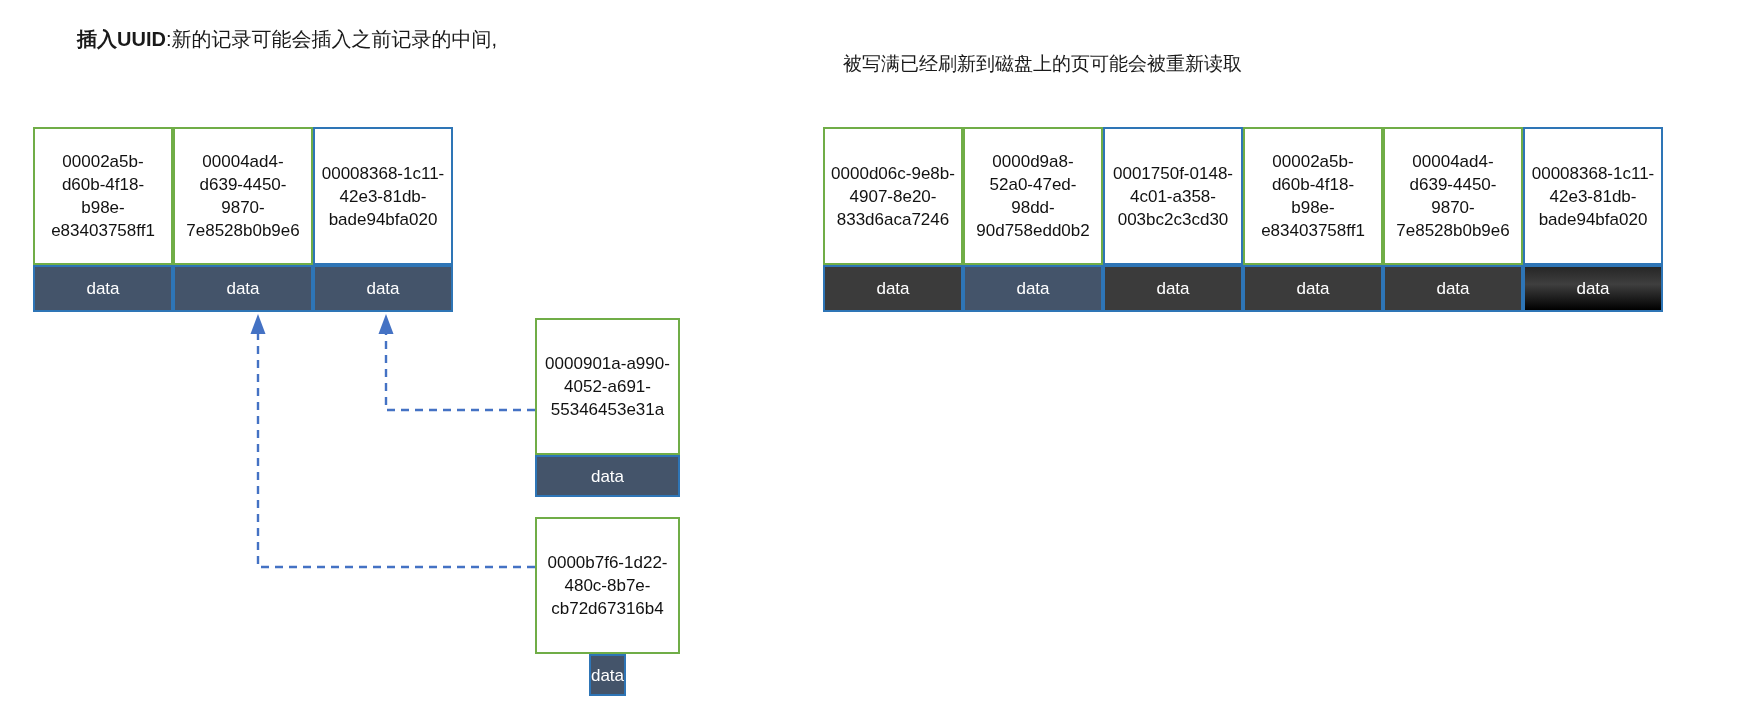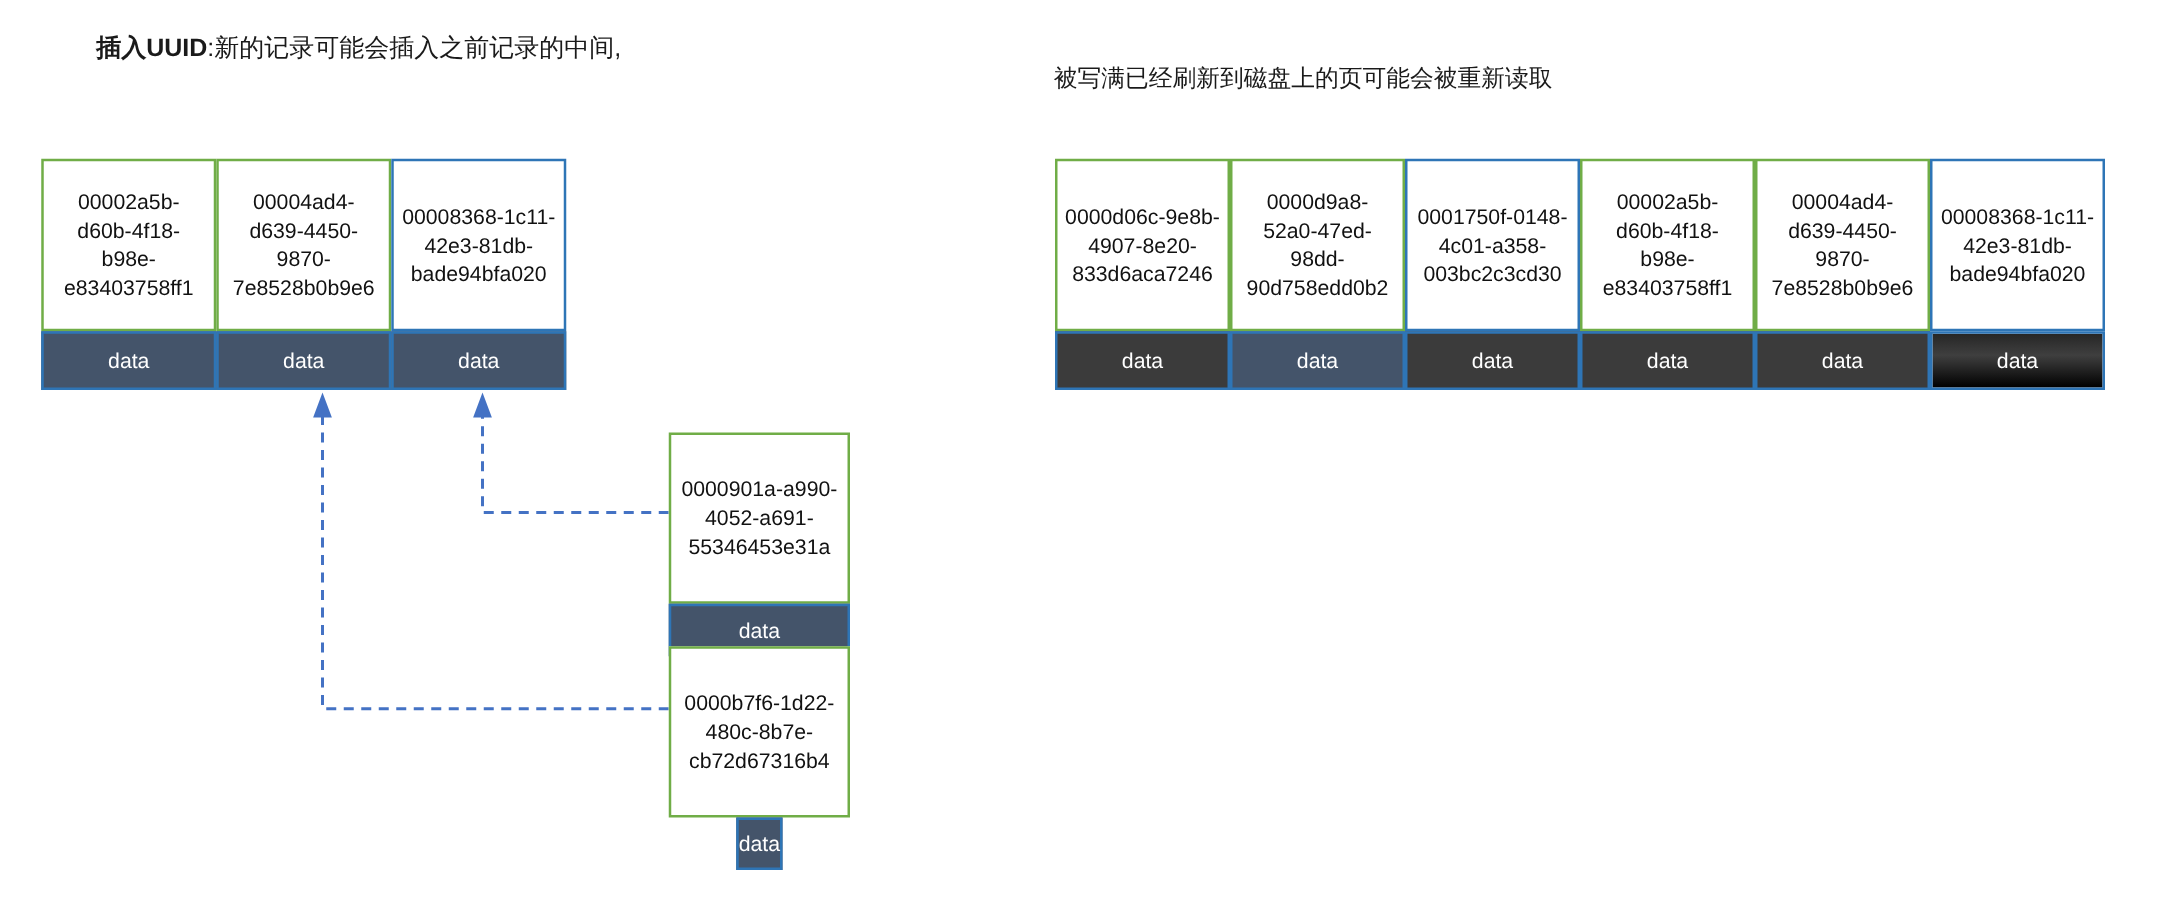--- a/index.html
+++ b/index.html
@@ -12,21 +12,21 @@
 
   
   .caption{position:absolute;font-size:20px;line-height:27px;color:var(--text-dark);white-space:nowrap;}
   .caption .bold{font-weight:bold;}
   #caption-left{left:40px;top:26px;margin-left:37px;}
   #caption-right{left:843px;top:50px;font-size:19px;text-align:center;}
 
   
   .page{position:absolute;display:flex;}
   #left-page{left:33px;top:127px;}
-  #right-page{left:844px;top:127px;}
+  #right-page{left:823px;top:127px;}
 
   .record{width:140px;display:flex;flex-direction:column;}
   .uuid-cell{
     box-sizing:border-box;height:138px;border:2px solid var(--blue-border);
     background:#fff;display:flex;align-items:center;justify-content:center;
     text-align:center;font-size:17px;line-height:23px;padding:2px 6px;
     overflow-wrap:anywhere;word-break:break-word;color:#111;
   }
   .data-cell{
     box-sizing:border-box;height:47px;border:2px solid var(--blue-border);
@@ -34,21 +34,21 @@
     color:var(--data-text);font-size:17px;line-height:1;
   }
   .b-green .uuid-cell{border-color:var(--green-border);}
   .b-blue  .uuid-cell{border-color:var(--blue-border);}
   .f-slate    {background:var(--slate-bg);}
   .f-charcoal {background:var(--charcoal-bg);}
   .f-blackgrad{background:linear-gradient(180deg,#262626 0%,#3f3f3f 40%,#000 100%);}
 
   
   .floating{position:absolute;width:145px;display:flex;flex-direction:column;}
-  #new-record-0{left:535px;top:318px;margin-top:28px;}
+  #new-record-0{left:535px;top:318px;}
   #new-record-1{left:535px;top:517px;align-items:center;}
   .floating .uuid-cell{height:137px;}
   .floating .data-cell{height:42px;}
 
   
   #arrow-layer{position:absolute;left:0;top:0;pointer-events:none;}
   .dash{fill:none;stroke:var(--arrow-blue);stroke-width:2.4;stroke-dasharray:8 6;}
   .head{fill:var(--arrow-blue);stroke:none;}
 </style>
 </head>

